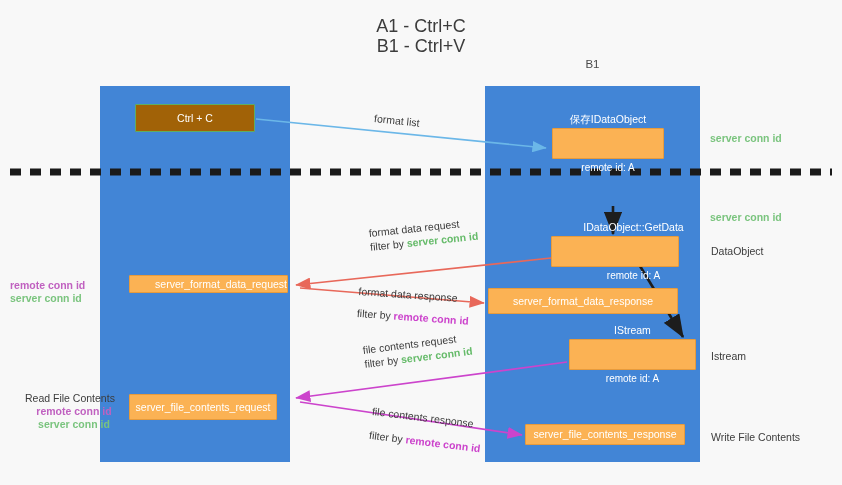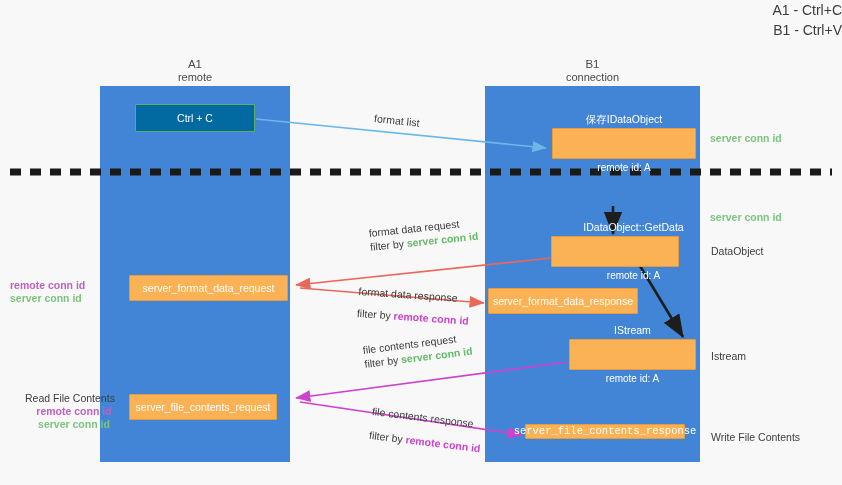--- a/index.html
+++ b/index.html
@@ -7,39 +7,39 @@
     width:842px;height:485px;
     background:#f8f8f8;
     font-family:"Liberation Sans","DejaVu Sans",sans-serif;
     position:relative;overflow:hidden;
     -webkit-font-smoothing:antialiased;
   }
   .stage{position:absolute;inset:0;}
   svg.layer{position:absolute;left:0;top:0;width:842px;height:485px;pointer-events:none;}
 
   .title{
-    position:absolute;left:0;top:0;width:842px;
-    text-align:right;font-size:14px;color:#3c3c3c;line-height:20px;
+    position:absolute;left:0;top:16px;width:842px;
+    text-align:center;font-size:18px;color:#3c3c3c;line-height:20px;
   }
   .title div{white-space:pre;}
 
   .colhead{
     position:absolute;text-align:center;font-size:11.5px;color:#4a4a4a;line-height:13px;
   }
   .colhead .l2{font-size:11px;}
 
   .column{position:absolute;background:#4285d6;}
 
   .node{
     position:absolute;box-sizing:border-box;
     display:flex;flex-direction:column;align-items:center;justify-content:center;
     text-align:center;color:#ffffff;font-size:10.5px;line-height:12.5px;
     border-radius:1px;
   }
-  .node.green{background:#0369a1;border:1px solid #5fae63;}
+  .node.green{background:#a16207;border:1px solid #5fae63;}
   .node.orange{background:#fbb254;border:1px solid #e79b3c;}
   .node .ln2{font-size:10px;margin-top:36px;}
 
   .edgelabel{
     position:absolute;font-size:10.5px;color:#3c3c3c;line-height:14px;white-space:nowrap;
   }
   .edgelabel.rot{transform-origin:left top;}
   .edgelabel .green{color:#66bb6a;font-weight:bold;}
   .edgelabel .magenta{color:#cc44cc;font-weight:bold;}
 
@@ -53,27 +53,22 @@
 </head>
 <body>
 
 <div class="stage">
 
   <div class="title">
     <div>A1 - Ctrl+C</div>
     <div>B1 - Ctrl+V</div>
   </div>
 
-  <div class="colhead" style="left:100px;top:58px;width:190px;">
-    <div>A1</div>
-    <div class="l2">remote</div>
-  </div>
   <div class="colhead" style="left:485px;top:58px;width:215px;">
     <div>B1</div>
-    <div class="l2">connection</div>
   </div>
 
   <div class="column" style="left:100px;top:86px;width:190px;height:376px;"></div>
   <div class="column" style="left:485px;top:86px;width:215px;height:376px;"></div>
 
   <svg class="layer" viewBox="0 0 842 485">
     <defs>
       <marker id="ah-blue" markerWidth="9" markerHeight="7" refX="8.5" refY="3.5" orient="auto">
         <polygon points="0 0, 9 3.5, 0 7" fill="#6bb7e8"></polygon>
       </marker>
@@ -102,49 +97,49 @@
 
     <line x1="567" y1="362" x2="296" y2="398" stroke="#cc44cc" stroke-width="1.7" marker-end="url(#ah-magenta)"></line>
 
     <line x1="300" y1="402" x2="522" y2="435" stroke="#cc44cc" stroke-width="1.7" marker-end="url(#ah-magenta)"></line>
   </svg>
 
   <div class="node green" style="left:135px;top:104px;width:120px;height:28px;">
     <div>Ctrl + C</div>
   </div>
 
-  <div class="node orange" style="left:552px;top:128px;width:144px;height:31px;">
+  <div class="node orange" style="left:552px;top:128px;width:112px;height:31px;">
     <div>保存IDataObject</div>
     <div class="ln2">remote id: A</div>
   </div>
 
 
   <div class="node orange" style="left:551px;top:236px;width:128px;height:31px;padding-left:37px;">
     <div>IDataObject::GetData</div>
     <div class="ln2">remote id: A</div>
   </div>
 
-  <div class="node orange" style="left:129px;top:275px;width:159px;height:26px;">
+  <div class="node orange" style="left:129px;top:275px;width:159px;height:18px;align-items:flex-end;">
     <div>server_format_data_request</div>
   </div>
 
-  <div class="node orange" style="left:488px;top:288px;width:150px;height:26px;">
+  <div class="node orange" style="left:488px;top:288px;width:190px;height:26px;">
     <div>server_format_data_response</div>
   </div>
 
   <div class="node orange" style="left:569px;top:339px;width:127px;height:31px;">
     <div>IStream</div>
     <div class="ln2">remote id: A</div>
   </div>
 
   <div class="node orange" style="left:129px;top:394px;width:148px;height:26px;">
     <div>server_file_contents_request</div>
   </div>
 
-  <div class="node orange" style="left:525px;top:424px;width:160px;height:15px;font-family:Liberation Mono, monospace;">
+  <div class="node orange" style="left:525px;top:424px;width:160px;height:21px;">
     <div>server_file_contents_response</div>
   </div>
 
   <div class="edgelabel rot" style="left:375px;top:111px;transform:rotate(6deg);">
     <span>format list</span>
   </div>
 
   <div class="edgelabel rot" style="left:368px;top:226px;transform:rotate(-6deg);">
     <div>format data request</div>
     <div>

